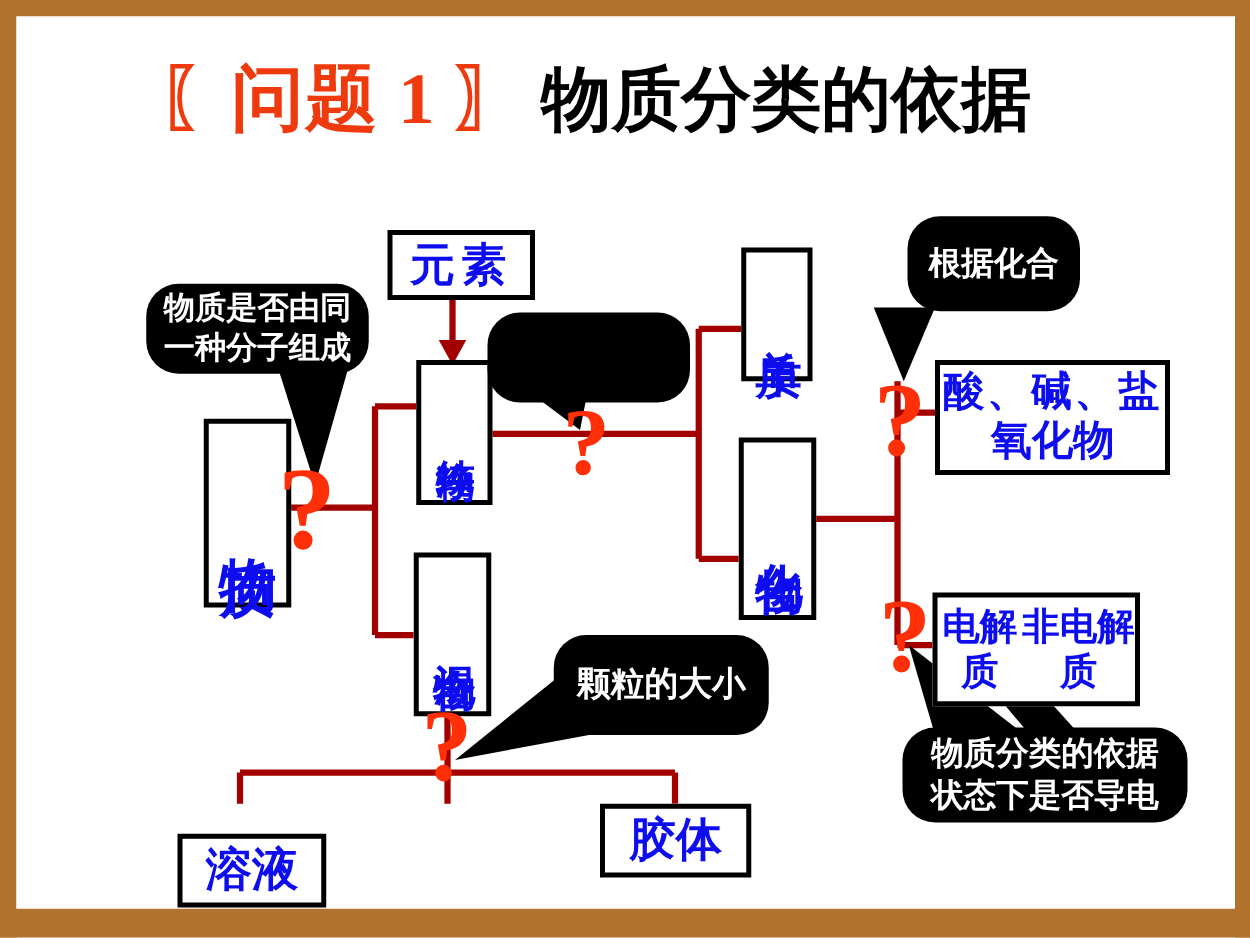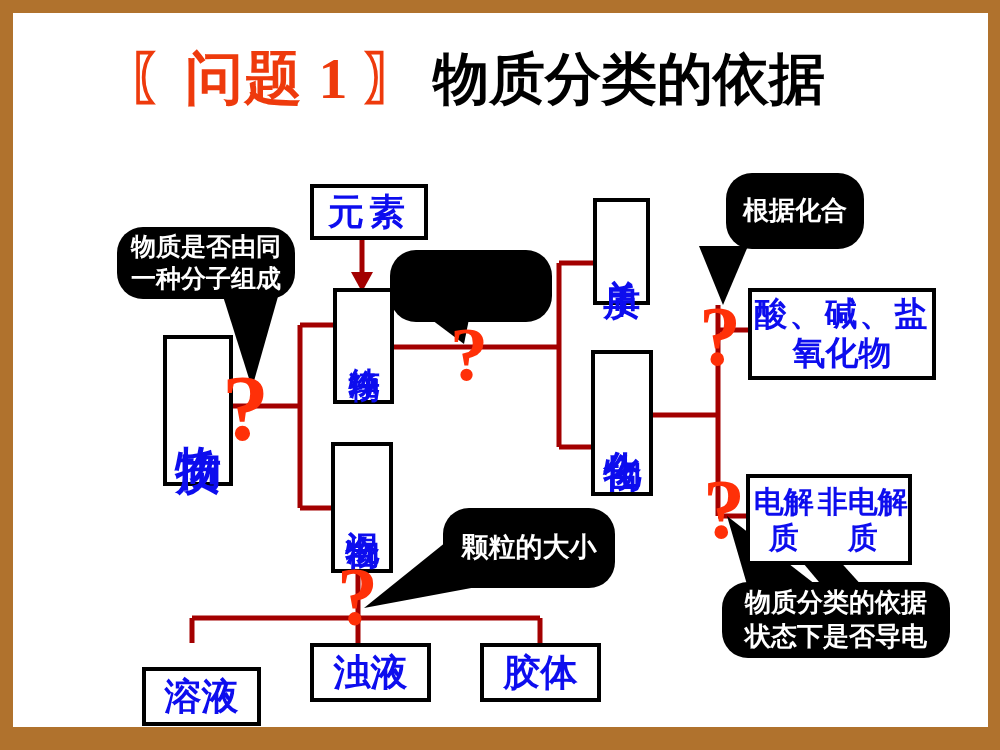--- a/index.html
+++ b/index.html
@@ -106,23 +106,20 @@
     <span class="l1">酸、碱、盐</span>
     <span>氧化物</span>
   </div>
   <div class="box box-electrolyte">
     <span>电解质</span>
     <span>非电解质</span>
   </div>
   <div class="box box-solution">
     <span>溶液</span>
   </div>
-  <div class="box box-turbid">
-    <span>浊液</span>
-  </div>
   <div class="box box-colloid">
     <span>胶体</span>
   </div>
 
   <div class="bubble bubble-molecule">
     <span>物质是否由同</span>
     <span>一种分子组成</span>
   </div>
   <div class="bubble bubble-element">
   </div>

